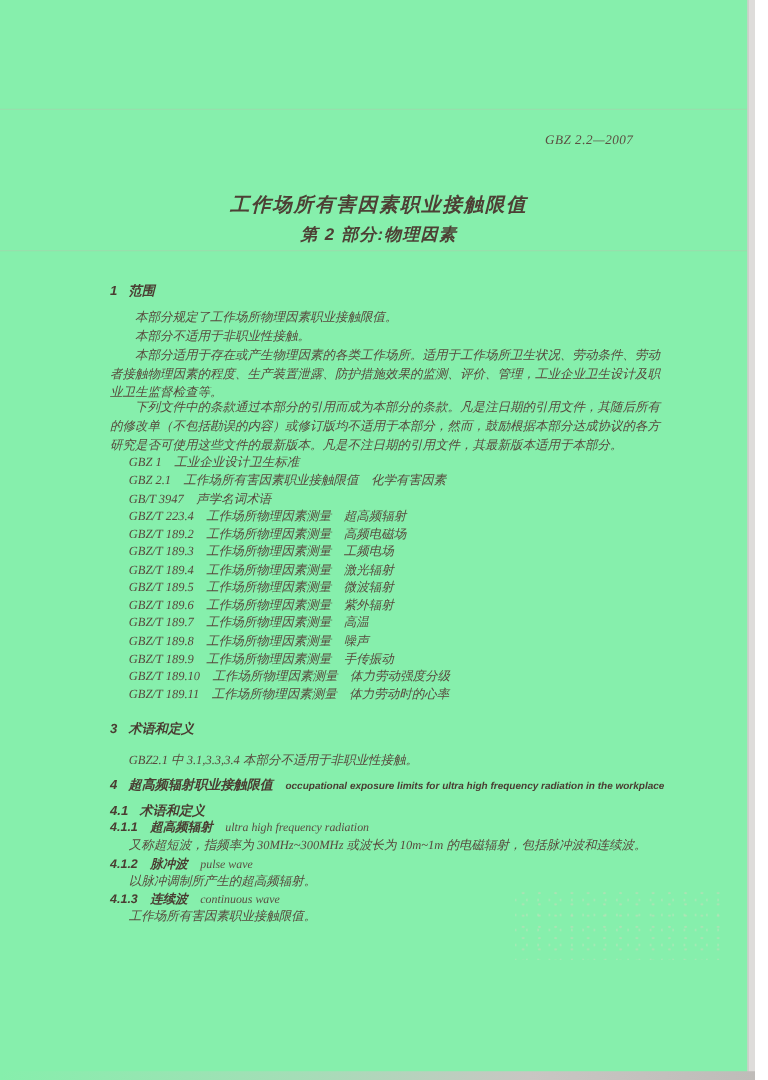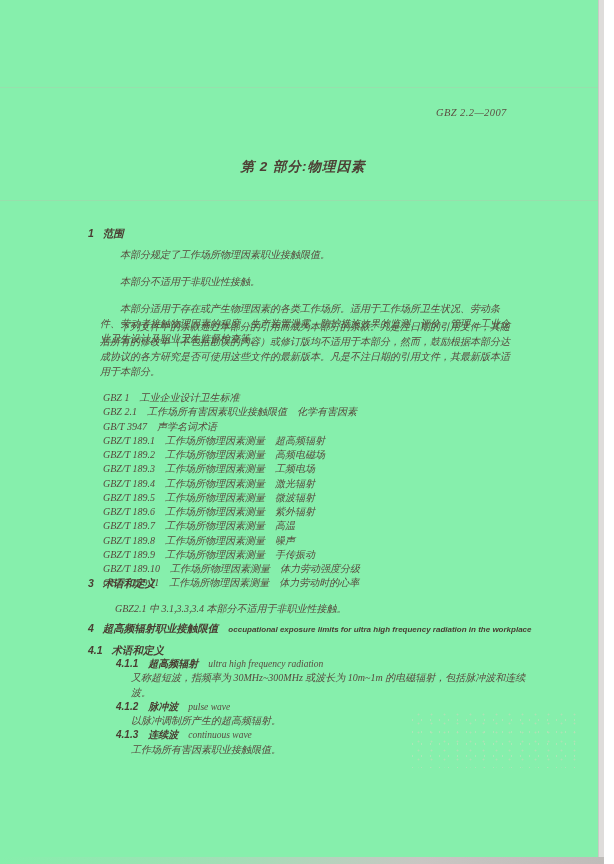--- a/index.html
+++ b/index.html
@@ -59,28 +59,28 @@
     white-space:nowrap;
   }
   .sec-h .num { margin-right:9px; }
   .sec-h .h-zh { margin-right:10px;text-align:center; }
   .sec-h .h-en { font-size:8px; }
   .sub-h {
     font-size:10.5px; font-weight:bold; color:#4a3d32; line-height:14px;
     font-family:"Liberation Sans","DejaVu Sans",sans-serif; margin-top:6px;
   }
   .sub-h .num { margin-right:9px; }
-  p { margin:12px; text-indent:2em; }
+  p { margin:0; text-indent:2em; }
   .sec-scope p.first { margin-top:7px; }
   .sec-normative p.intro { margin-top:6px; }
   .sec-terms p.body { margin-top:11px; text-indent:1.5em; }
   ul.refs {
     margin:0; padding:0 0 0 15px; list-style:none; line-height:14.25px;
   }
-  .defs { margin-top:0;margin-left:28px; }
+  .defs { margin-top:0; }
   .def-line { line-height:14.3px; }
   .def-num, .def-term {
     font-weight:bold; color:#4a3d32;
     font-family:"Liberation Sans","DejaVu Sans",sans-serif;
     font-size:10px;
   }
   .def-num { margin-right:10px; }
   .def-term { margin-right:10px; }
   .def-en { font-size:9.5px; color:#5a4c40; }
   .def-body { padding-left:15px; line-height:14.3px; }
@@ -90,39 +90,40 @@
 
 <div class="page">
 
   <div class="scan-line l1"></div>
   <div class="scan-line l2"></div>
   <div class="speckles"></div>
 
   <div class="doc-code">GBZ 2.2—2007</div>
 
   <div class="doc-title">
+    <div class="t1">工作场所有害因素职业接触限值</div>
     <div class="t2">第 2 部分:物理因素</div>
   </div>
 
   <div class="sec sec-scope">
     <div class="sec-h">
       <span class="num">1</span><span>范围</span>
     </div>
     <p class="first">本部分规定了工作场所物理因素职业接触限值。</p>
     <p>本部分不适用于非职业性接触。</p>
     <p>本部分适用于存在或产生物理因素的各类工作场所。适用于工作场所卫生状况、劳动条件、劳动者接触物理因素的程度、生产装置泄露、防护措施效果的监测、评价、管理，工业企业卫生设计及职业卫生监督检查等。</p>
   </div>
 
   <div class="sec sec-normative">
     <p class="intro">下列文件中的条款通过本部分的引用而成为本部分的条款。凡是注日期的引用文件，其随后所有的修改单（不包括勘误的内容）或修订版均不适用于本部分，然而，鼓励根据本部分达成协议的各方研究是否可使用这些文件的最新版本。凡是不注日期的引用文件，其最新版本适用于本部分。</p>
     <ul class="refs">
       <li>GBZ 1　工业企业设计卫生标准</li>
       <li>GBZ 2.1　工作场所有害因素职业接触限值　化学有害因素</li>
       <li>GB/T 3947　声学名词术语</li>
-      <li>GBZ/T 189.1　工作场所物理因素测量　超高频辐射</li>
+      <li>GBZ/T 223.4　工作场所物理因素测量　超高频辐射</li>
       <li>GBZ/T 189.2　工作场所物理因素测量　高频电磁场</li>
       <li>GBZ/T 189.3　工作场所物理因素测量　工频电场</li>
       <li>GBZ/T 189.4　工作场所物理因素测量　激光辐射</li>
       <li>GBZ/T 189.5　工作场所物理因素测量　微波辐射</li>
       <li>GBZ/T 189.6　工作场所物理因素测量　紫外辐射</li>
       <li>GBZ/T 189.7　工作场所物理因素测量　高温</li>
       <li>GBZ/T 189.8　工作场所物理因素测量　噪声</li>
       <li>GBZ/T 189.9　工作场所物理因素测量　手传振动</li>
       <li>GBZ/T 189.10　工作场所物理因素测量　体力劳动强度分级</li>
       <li>GBZ/T 189.11　工作场所物理因素测量　体力劳动时的心率</li>

